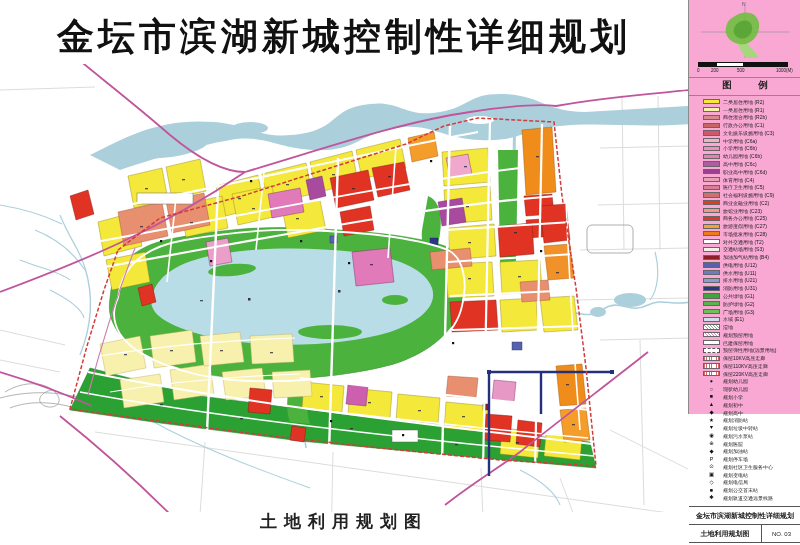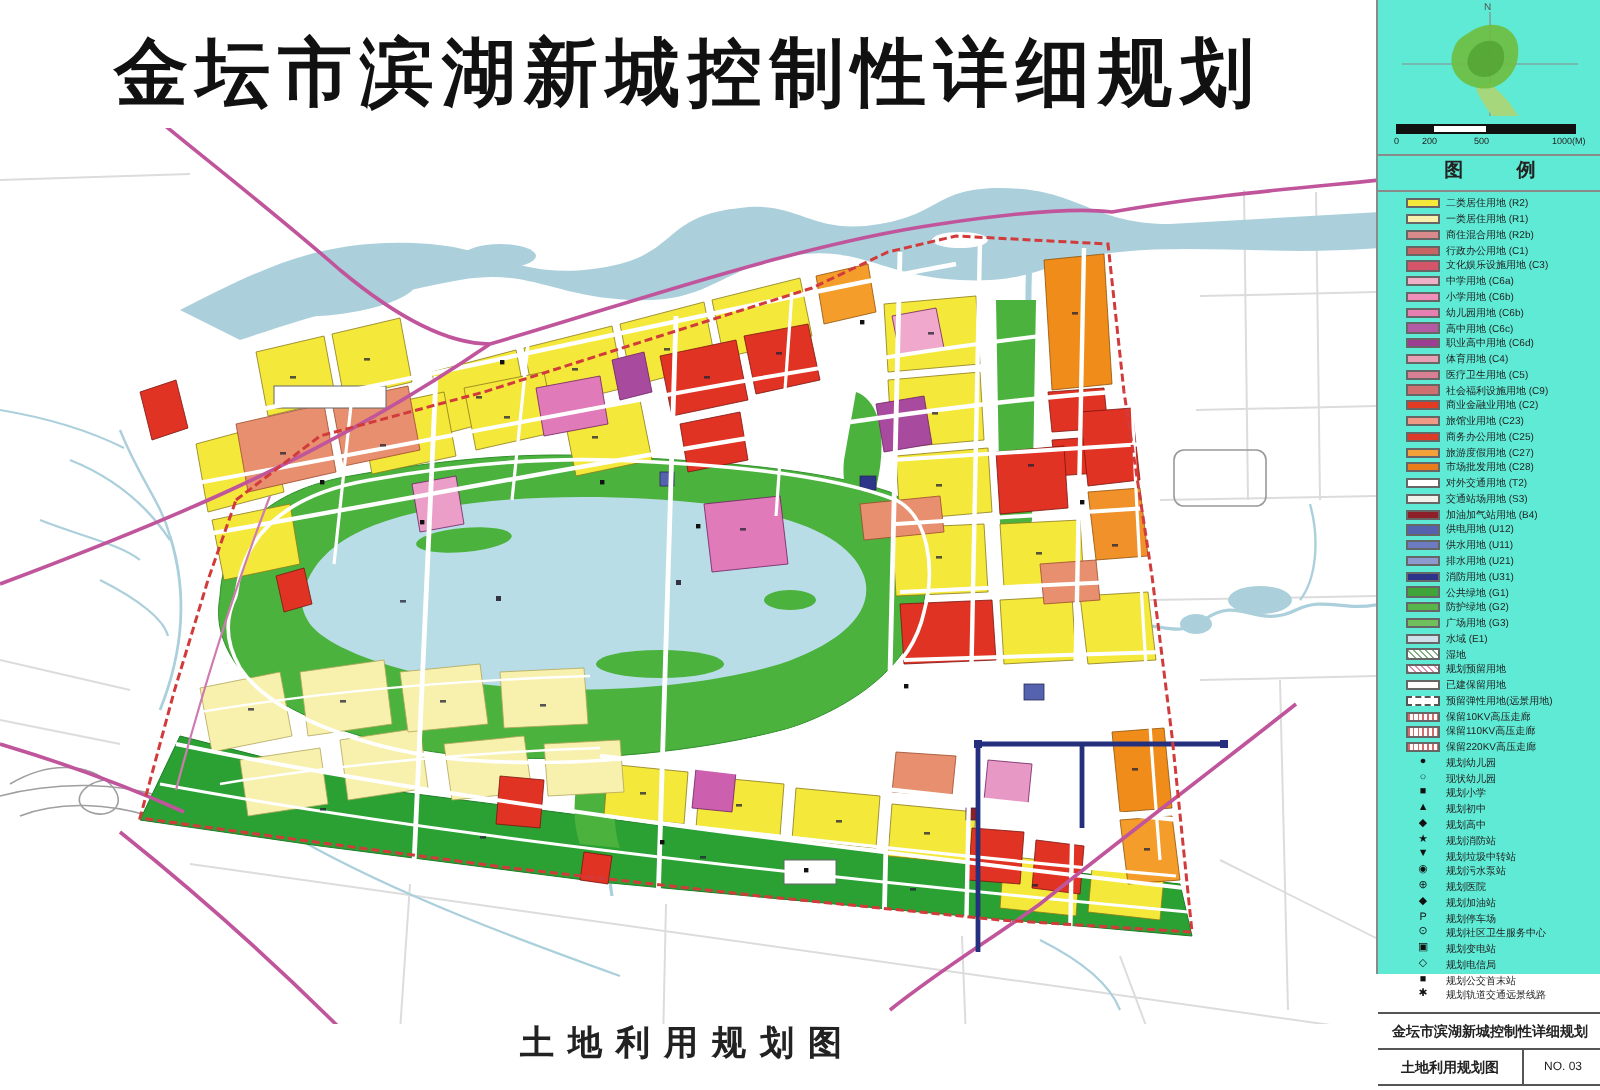--- a/index.html
+++ b/index.html
@@ -8,21 +8,21 @@
   
   .map-col{position:absolute;left:0;top:0;width:688px;height:545px;}
   .big-title{position:absolute;left:0;top:12px;width:688px;text-align:center;
     font-family:"Liberation Serif","DejaVu Serif",serif;font-weight:bold;
     font-size:37px;letter-spacing:4px;color:#111;white-space:nowrap;}
   .map-svg{position:absolute;left:0;top:64px;}
   .map-caption{position:absolute;left:0;top:510px;width:688px;text-align:center;
     font-family:"Liberation Serif","DejaVu Serif",serif;font-weight:bold;
     font-size:17px;letter-spacing:7px;color:#222;}
   
-  .panel{position:absolute;left:688px;top:0;width:112px;height:487px;border-left:1px solid #8a8a8a;background:#5eead4;}
+  .panel{position:absolute;left:688px;top:0;width:112px;height:414px;border-left:1px solid #8a8a8a;background:#f9a8d4;}
   .locator{position:absolute;left:0;top:0;width:112px;height:58px;}
   .north-n{position:absolute;left:53px;top:1px;font-size:5px;color:#555;}
   .scalebar{position:absolute;left:9px;top:62px;width:94px;height:13px;}
   .sb-track{position:relative;height:3px;border:0.5px solid #111;width:88px;}
   .sb-seg{position:absolute;top:0;height:100%;}
   .sb-labels{position:relative;height:7px;font-size:4.5px;color:#222;}
   .sb-labels span{position:absolute;top:1px;}
   .hline{position:absolute;left:0;width:112px;border-top:1px solid #8a8a8a;}
   .legend-head{position:absolute;left:0;top:79px;width:112px;text-align:center;
     font-size:9.5px;font-weight:bold;letter-spacing:12px;color:#222;text-indent:12px;}

